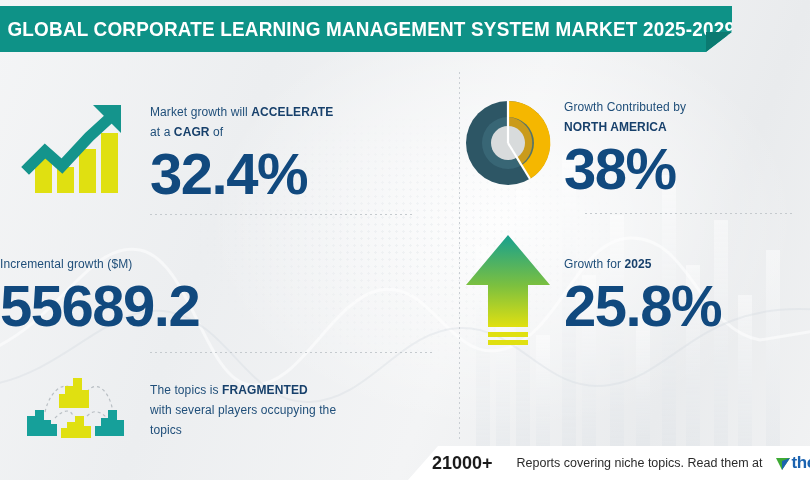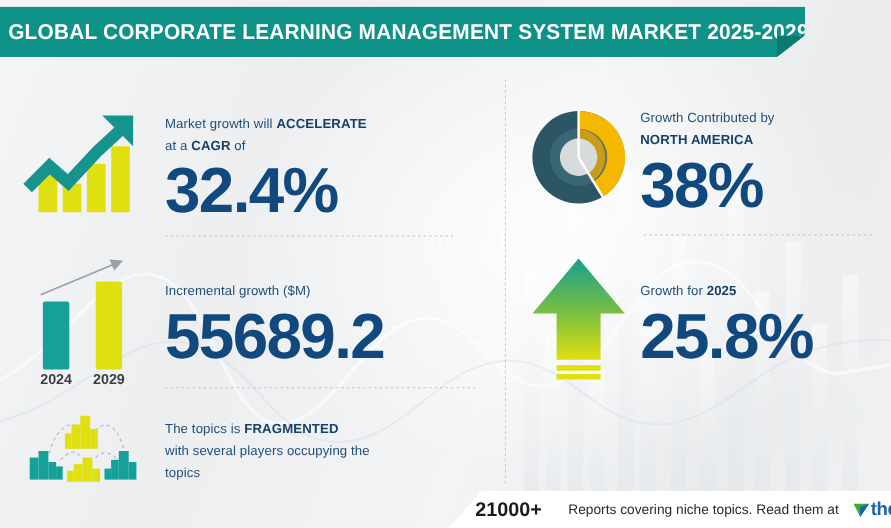--- a/index.html
+++ b/index.html
@@ -50,21 +50,21 @@
   }
   .header-title {
     color:#ffffff; font-size:19.5px; font-weight:bold; letter-spacing:.2px;
     padding-left:18px; white-space:nowrap;
     font-family:"Liberation Sans", sans-serif;
     transform:scaleX(.97); transform-origin:left center;
   }
 
   
   .col-left  { position:absolute; left:0;   top:60px; width:460px; height:380px; }
-  .col-right { position:absolute; left:462px; top:60px; width:348px; height:380px; }
+  .col-right { position:absolute; left:444px; top:60px; width:348px; height:380px; }
 
   .vdivider {
     position:absolute; left:459px; top:72px; width:1px; height:368px;
     background-image:linear-gradient(to bottom, #c9ced3 50%, rgba(0,0,0,0) 0%);
     background-size:1px 5px; background-repeat:repeat-y;
   }
   .hdivider {
     position:absolute; height:1px;
     background-image:linear-gradient(to right, #c5cace 50%, rgba(0,0,0,0) 0%);
     background-size:5px 1px; background-repeat:repeat-x;
@@ -176,34 +176,20 @@
           <span>Market growth will </span><b>ACCELERATE</b>
         </div>
         <div class="lead">
           <span>at a </span><b>CAGR</b><span>  of</span>
         </div>
         <div class="bignum">32.4%</div>
       </div>
     </div>
 
     <div class="cell c-incr">
-      <div class="icon-wrap">
-        <svg width="124" height="120" viewBox="0 0 124 120">
-          <defs>
-            <marker id="arrhead" markerWidth="7" markerHeight="7" refX="5" refY="3.5" orient="auto">
-              <path d="M0,0 L7,3.5 L0,7 Z" fill="#9aa2a8"></path>
-            </marker>
-          </defs>
-          <line x1="24" y1="38" x2="96" y2="8" stroke="#9aa2a8" stroke-width="1.6" marker-end="url(#arrhead)"></line>
-          <rect x="26" y="44" width="24" height="62" rx="2" fill="#16a09a"></rect>
-          <rect x="74" y="26" width="24" height="80" rx="2" fill="#e0e011"></rect>
-          <text x="38" y="119" font-family="Liberation Sans, sans-serif" font-size="13" font-weight="bold" fill="#3a3f45" text-anchor="middle">2024</text>
-          <text x="86" y="119" font-family="Liberation Sans, sans-serif" font-size="13" font-weight="bold" fill="#3a3f45" text-anchor="middle">2029</text>
-        </svg>
-      </div>
       <div class="txt">
         <div class="lead">Incremental growth ($M)</div>
         <div class="bignum">55689.2</div>
       </div>
     </div>
 
     <div class="cell c-frag">
       <div class="icon-wrap">
         <svg width="120" height="74" viewBox="0 0 120 74">
           <g fill="none" stroke="#b9bfc4" stroke-width="1.2" stroke-dasharray="3 3">

